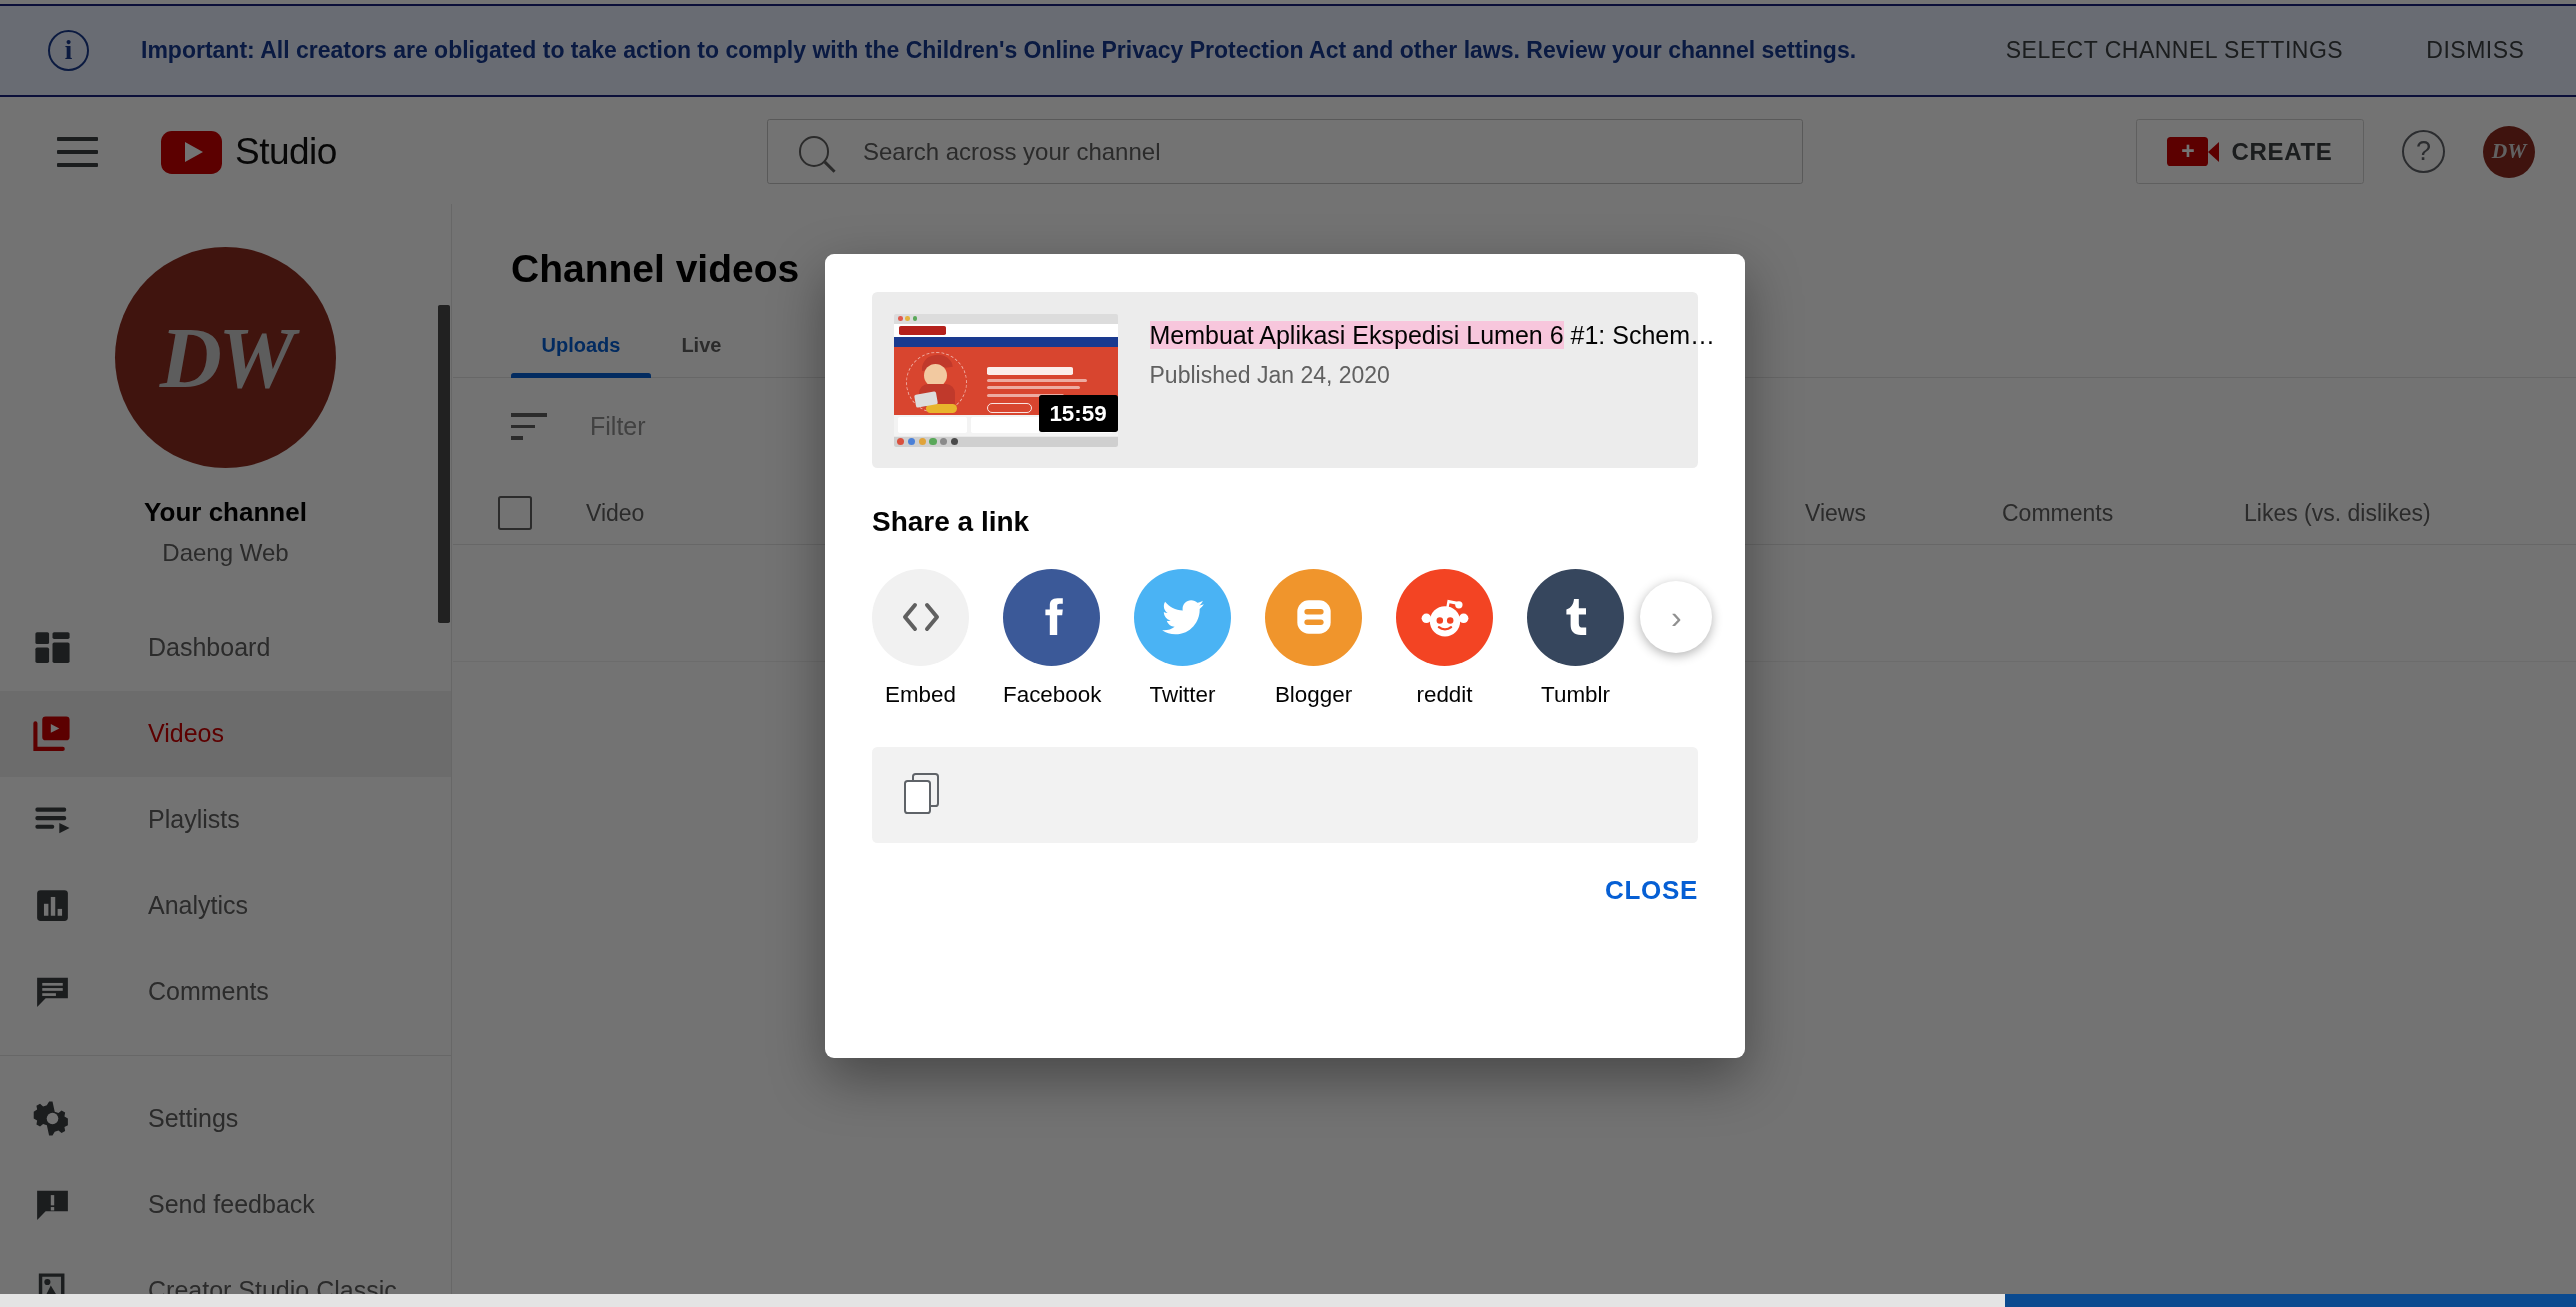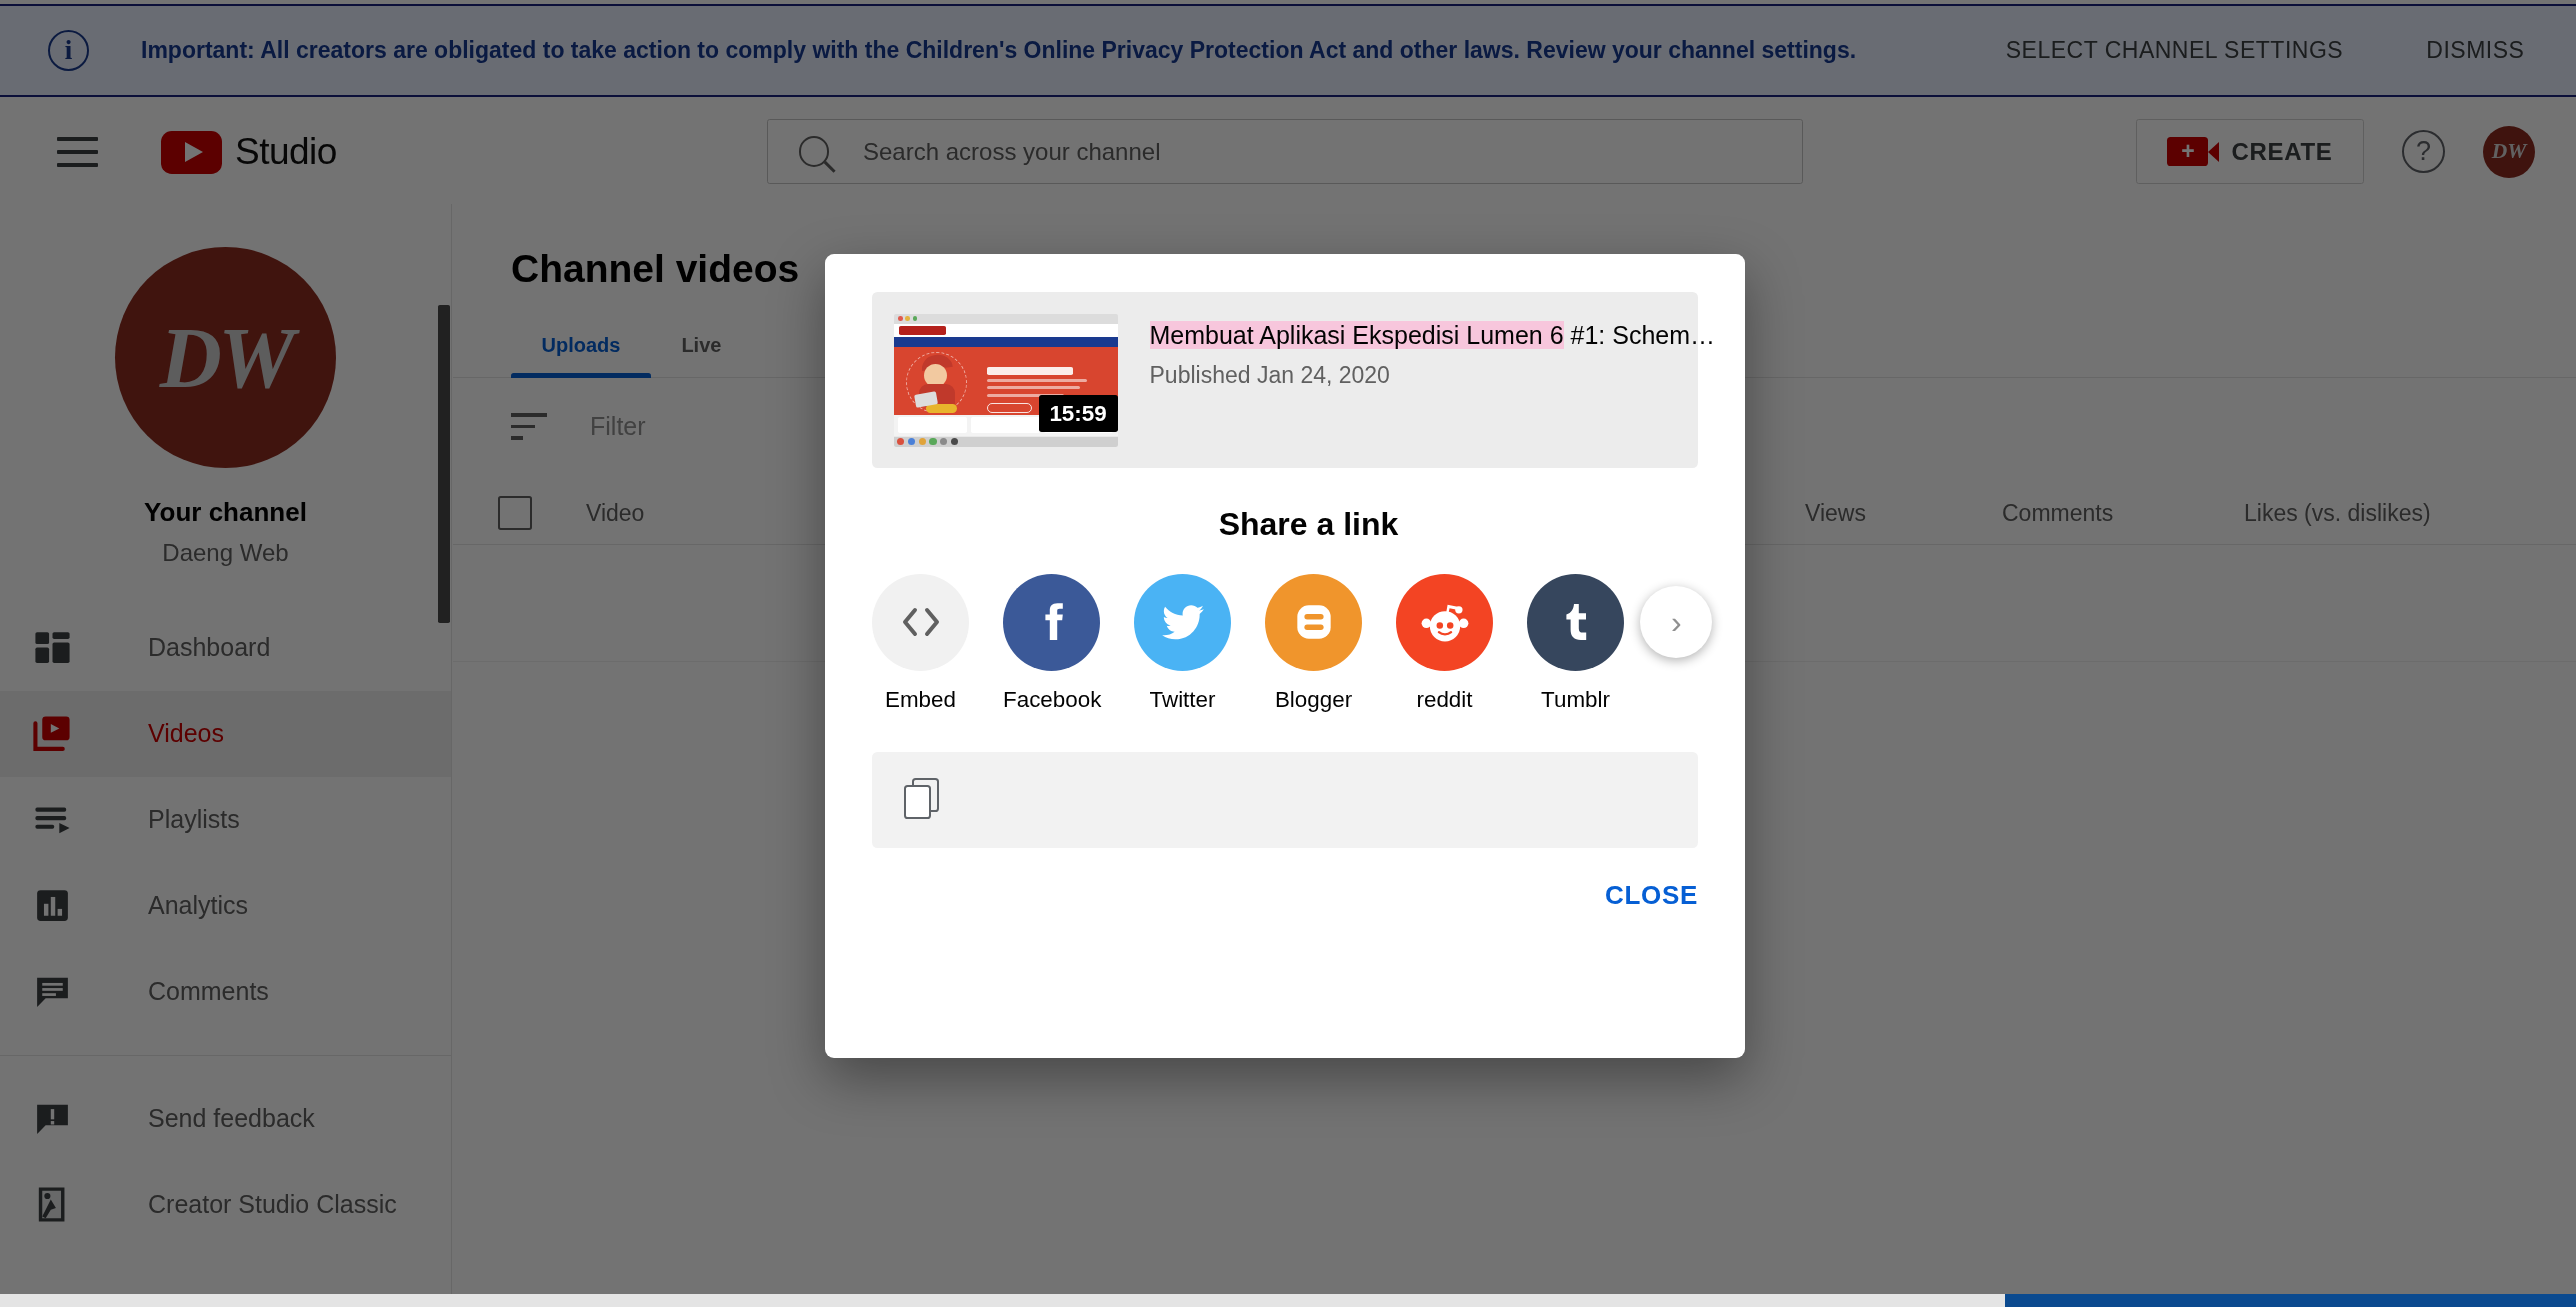--- a/index.html
+++ b/index.html
@@ -173,21 +173,21 @@
   .th-dock { position:absolute; left:0;right:0; bottom:0; height:10px; background:#cfcfcf;
     display:flex; gap:3.6px; align-items:center; padding:0 3.6px; }
   .th-dock i { width:7.2px;height:7.2px;border-radius:50%; display:block; }
   #vid-dur { position:absolute; right:0; bottom:14.4px; background:#000; color:#fff;
     font-size:22.4px; font-weight:bold; padding:5.4px 10.8px; border-radius:2.7px; }
   #vid-meta { margin-left:32px; padding-top:7.2px; min-width:0; }
   #vid-title { font-size:25px; color:#030303; white-space:nowrap; }
   #vid-title .sel { background:#f7c6dc; }
   #vid-pub { margin-top:12.6px; font-size:23px; color:#606060; }
 
-  #share-head { margin:38px 0 0 47px; font-size:32px; color:#030303; font-weight:bold;text-align:center; }
+  #share-head { margin:38px 0 0 47px; font-size:28px; color:#030303; font-weight:bold; }
   #share-row { position:relative; margin:30.5px 47px 0; display:flex; gap:34px; }
   .share-item { width:97px; text-align:center; cursor:pointer; }
   .share-ic { width:97px;height:97px;border-radius:50%;
     display:flex; align-items:center; justify-content:center; }
   .share-lbl { margin-top:16px; font-size:22.4px; color:#030303; }
   #carousel-next { position:absolute; right:-14.4px; top:12.6px; width:72px;height:72px;
     border-radius:50%; background:#fff; box-shadow:0 2.7px 10.8px rgba(0,0,0,.3);
     display:flex; align-items:center; justify-content:center; cursor:pointer;
     color:#909090; font-size:32px; border:none; font-family:inherit; }
 
@@ -318,20 +318,29 @@
               <rect x="6" y="7" width="12" height="1.6" fill="#fff"></rect>
               <rect x="6" y="10" width="12" height="1.6" fill="#fff"></rect>
               <rect x="6" y="13" width="8" height="1.6" fill="#fff"></rect>
             </svg>
         </span>
         <span class="tx">Comments</span>
       </div>
 
       <div class="nav-sep"></div>
 
+      <div class="nav-item">
+        <span class="ic">
+          <svg width="41" height="41" viewBox="0 0 24 24" fill="#3c4043">
+              <path d="M12 8a4 4 0 100 8 4 4 0 000-8zm9 4l-2-1.2.4-2.3-2.1-1.2-1.8 1.5-2.2-.8L12 2h-2l-1.3 2.2-2.2.8L4.7 3.3 2.6 4.5 3 6.8 1 8v4l2 1.2-.4 2.3 2.1 1.2 1.8-1.5 2.2.8L10 22h2l1.3-2.2 2.2-.8 1.8 1.5 2.1-1.2-.4-2.3L21 16z"></path>
+              <circle cx="12" cy="12" r="3.4" fill="#fff"></circle>
+            </svg>
+        </span>
+        <span class="tx">Settings</span>
+      </div>
 
       <div class="nav-item">
         <span class="ic">
           <svg width="41" height="41" viewBox="0 0 24 24" fill="#3c4043">
               <path d="M3 4h18v12H8l-5 5z"></path>
               <rect x="11" y="6.5" width="2" height="6" fill="#fff"></rect>
               <rect x="11" y="13.5" width="2" height="2" fill="#fff"></rect>
             </svg>
         </span>
         <span class="tx">Send feedback</span>

